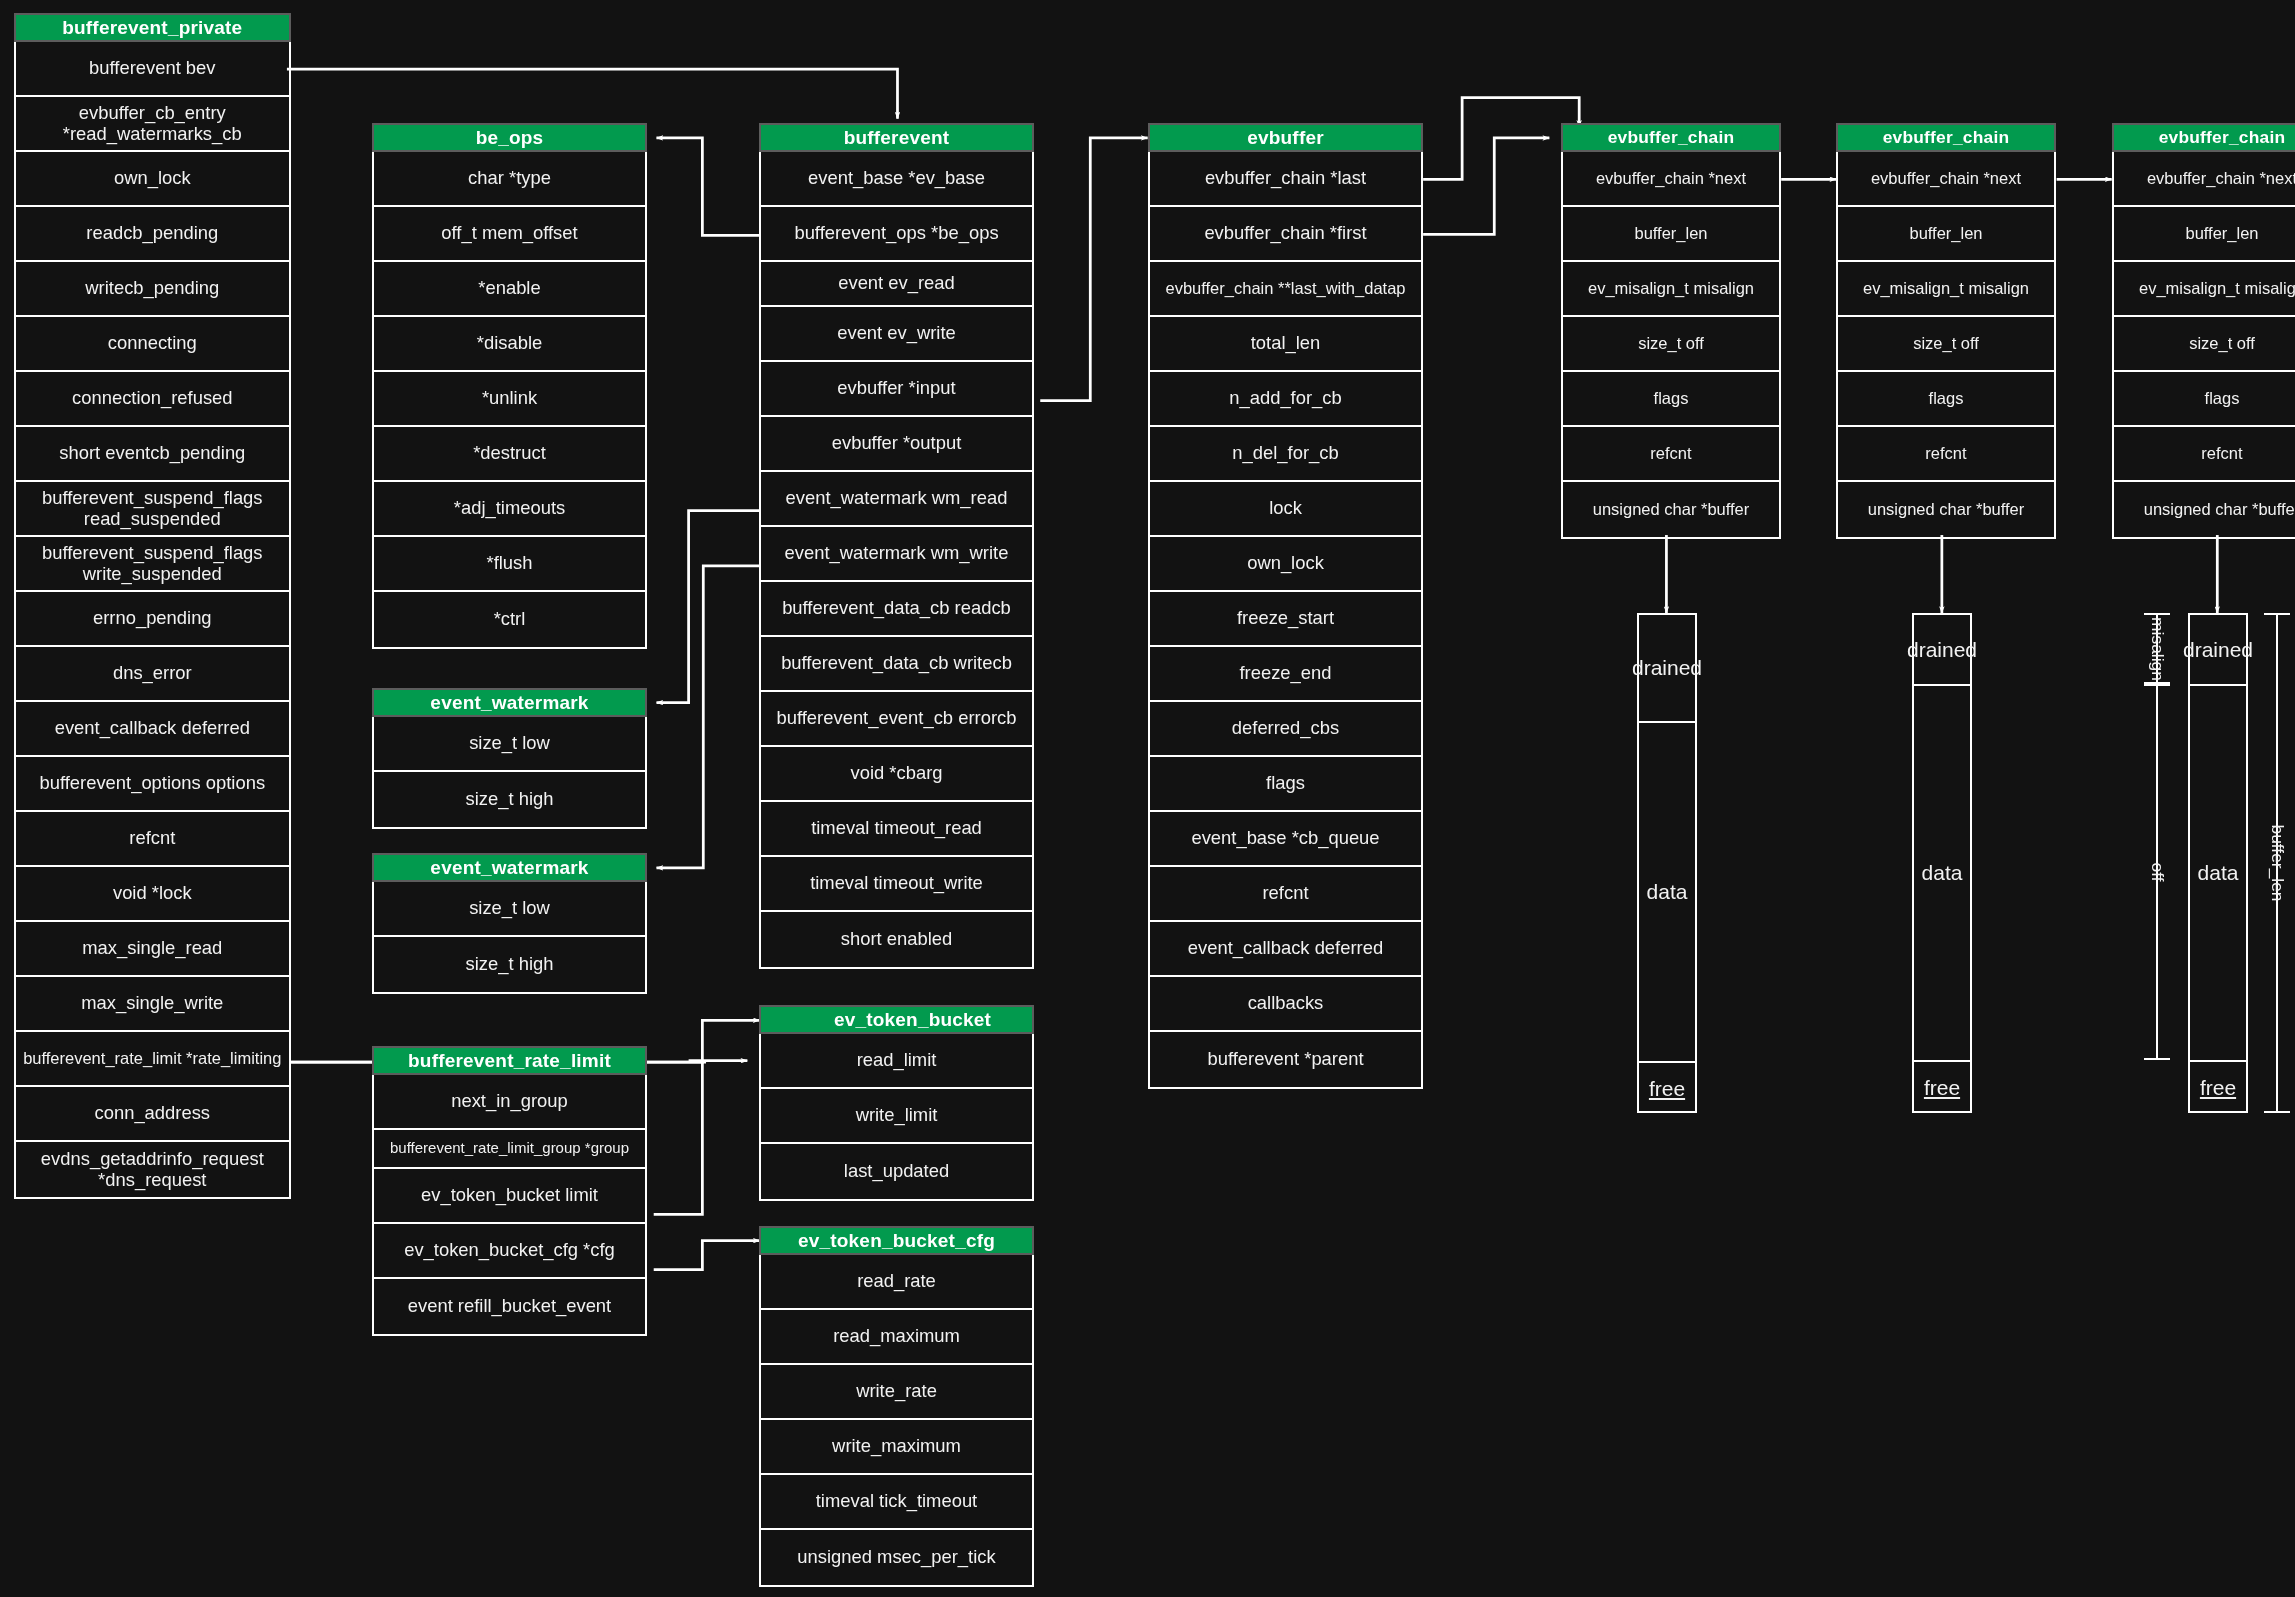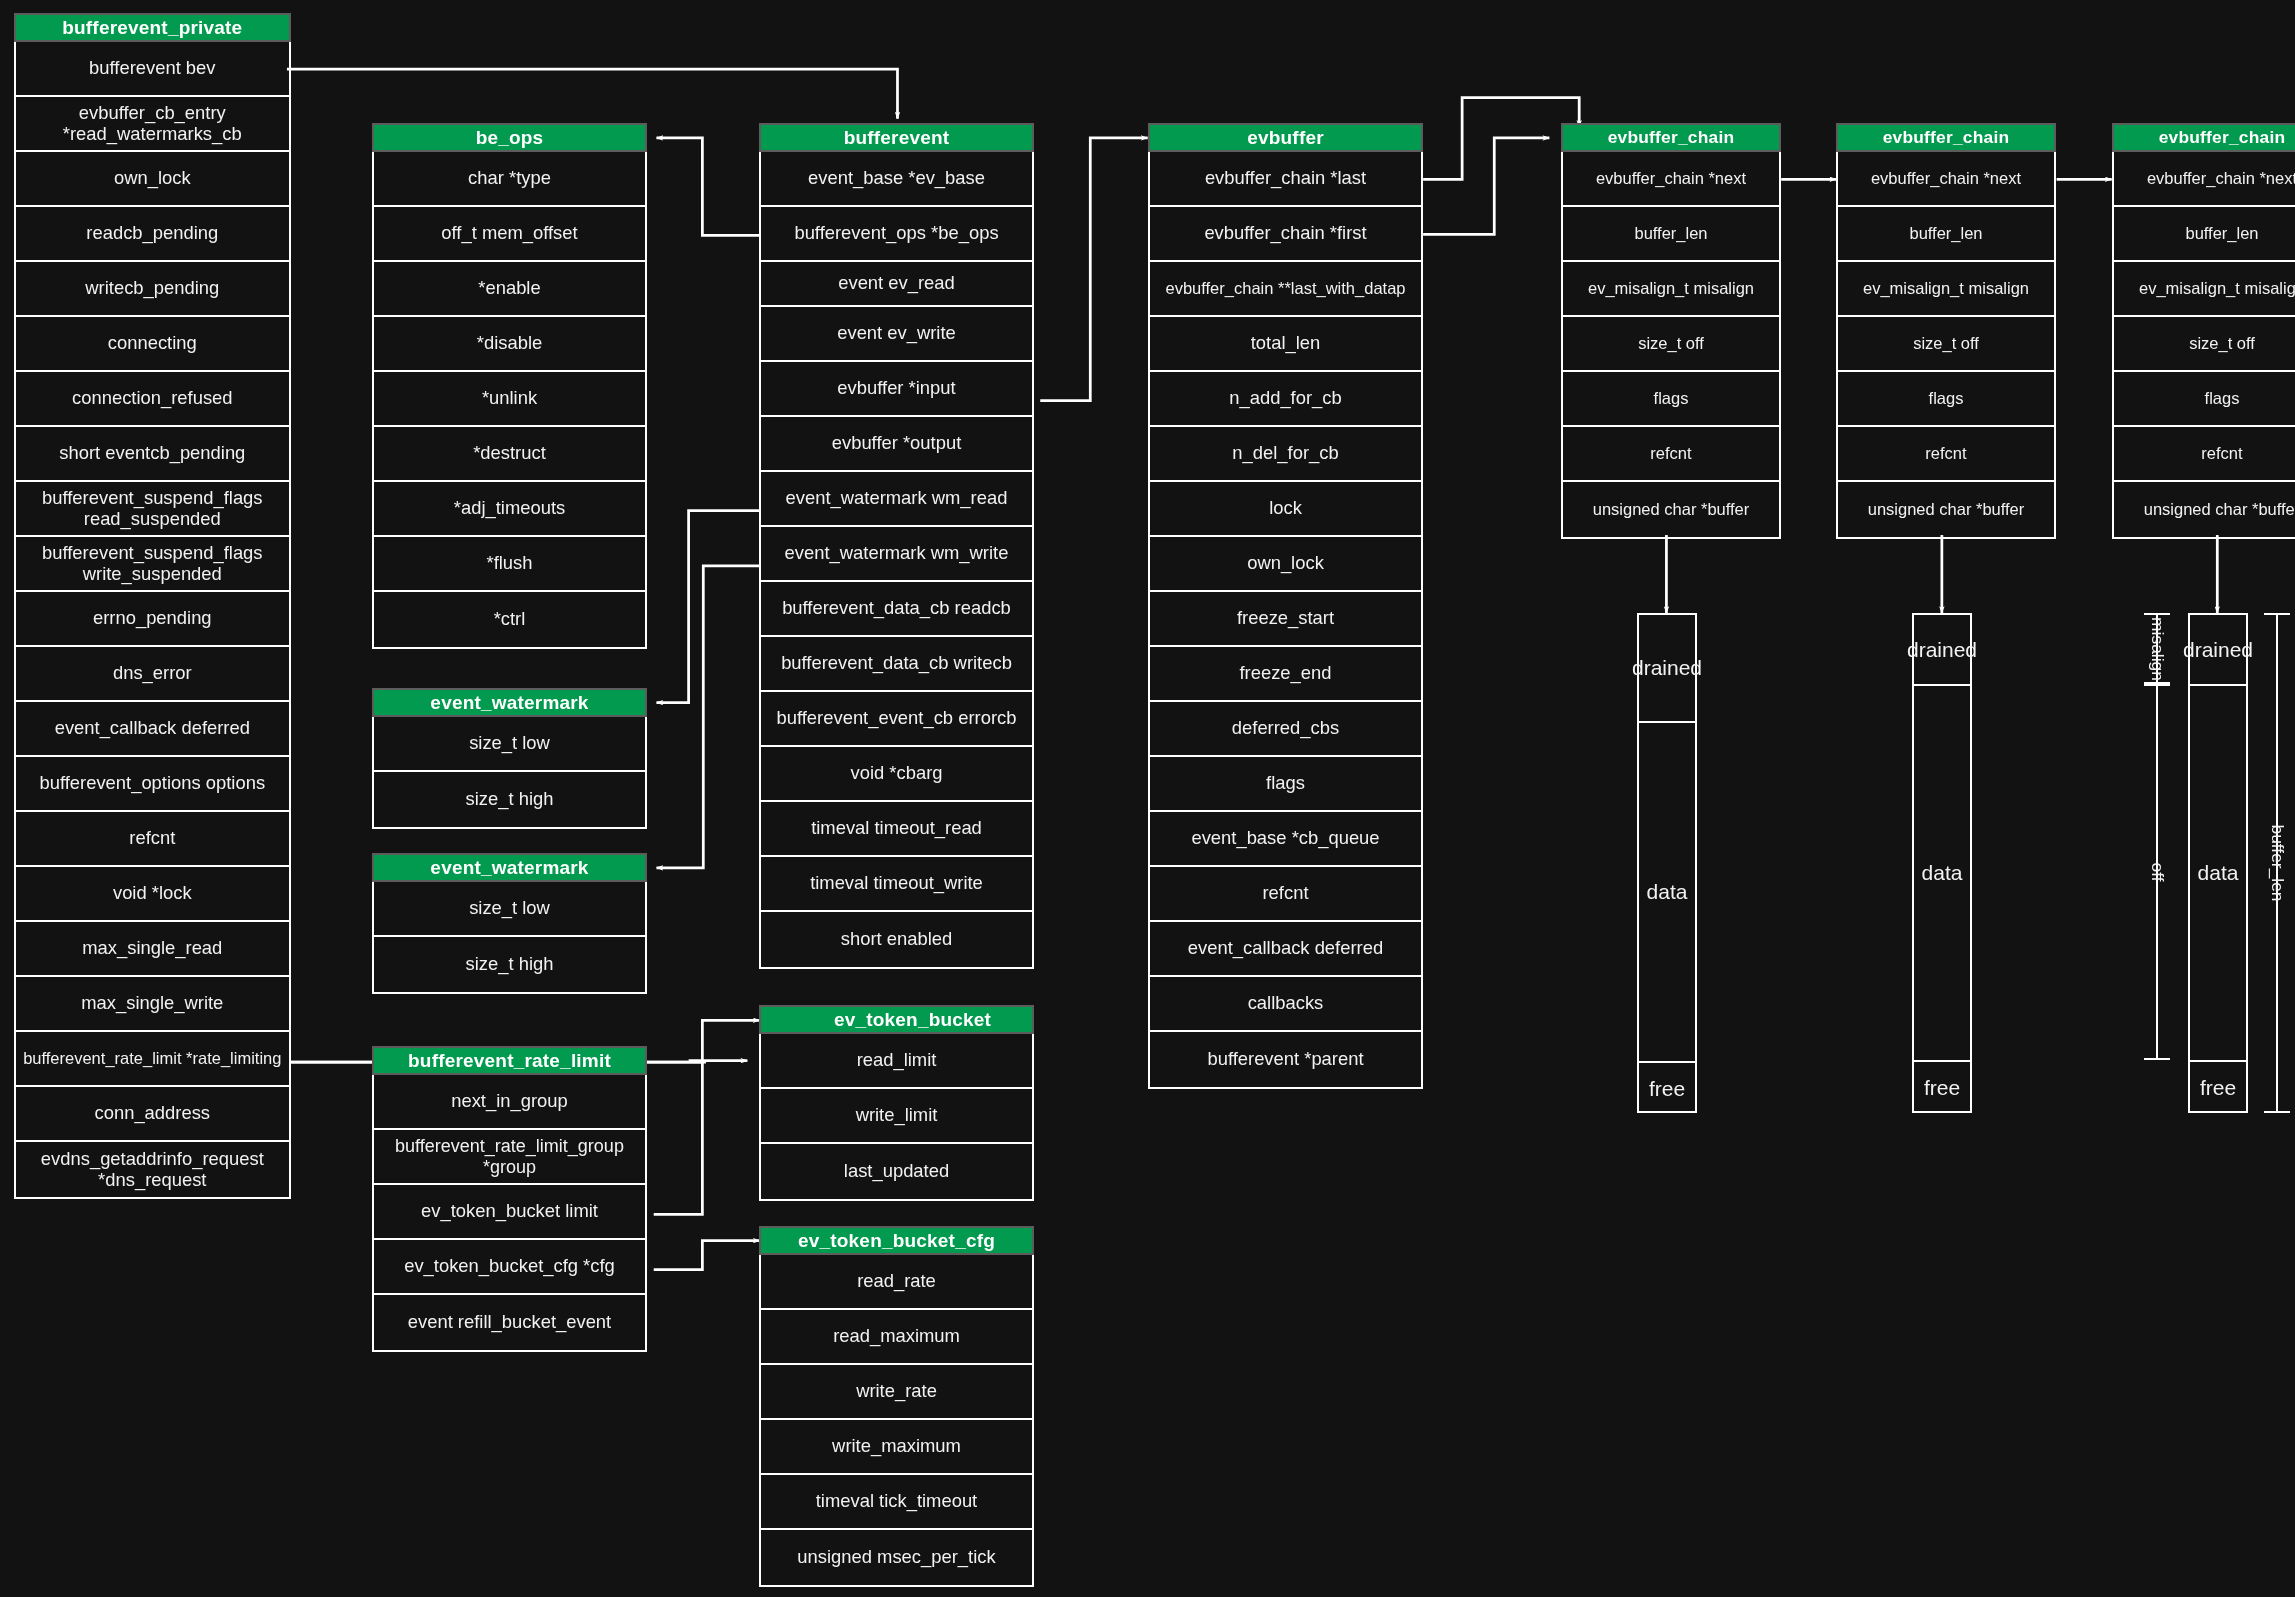--- a/index.html
+++ b/index.html
@@ -26,21 +26,21 @@
   }
   .struct .row:last-child{border-bottom:none;}
 
   
   .membar{position:absolute;box-sizing:border-box;border:2.3px solid #ffffff;z-index:5;}
   .membar .seg{
     box-sizing:border-box;width:100%;border-bottom:2.3px solid #ffffff;
     color:#f2f2f2;font-size:21px;
     display:flex;align-items:center;justify-content:center;
   }
-  .membar .seg:last-child{border-bottom:none;}
+  .membar .seg:last-child{border-bottom:none;text-decoration:underline;}
 
   
   .measure{position:absolute;z-index:5;}
   .measure .bar{position:absolute;left:50%;top:0;bottom:0;width:2.3px;
                 margin-left:-0.9px;background:#ffffff;}
   .measure .cap{position:absolute;left:0;width:100%;height:2.3px;background:#ffffff;}
   .measure .cap.t{top:0;} .measure .cap.b{bottom:0;}
   .measure .lbl{position:absolute;left:50%;top:50%;white-space:nowrap;
     color:#f2f2f2;font-size:17.4px;
     transform:translate(-50%,-50%) rotate(90deg);transform-origin:center center;}
@@ -153,21 +153,21 @@
     <div class="rows">
       <div class="row" style="height:55px">size_t low</div>
       <div class="row" style="height:55px">size_t high</div>
     </div>
   </div>
 
   <div class="struct" style="left:372px;top:1046px;width:275px;">
     <div class="hdr" style="height:29px;">bufferevent_rate_limit</div>
     <div class="rows">
       <div class="row" style="height:55px">next_in_group</div>
-      <div class="row" style="height:55px;font-size:18px">bufferevent_rate_limit_group *group</div>
+      <div class="row" style="height:39px;font-size:15px">bufferevent_rate_limit_group *group</div>
       <div class="row" style="height:55px">ev_token_bucket limit</div>
       <div class="row" style="height:55px">ev_token_bucket_cfg *cfg</div>
       <div class="row" style="height:55px">event refill_bucket_event</div>
     </div>
   </div>
 
   <div class="struct" style="left:759px;top:123px;width:275px;">
     <div class="hdr" style="height:29px;">bufferevent</div>
     <div class="rows">
       <div class="row" style="height:55px">event_base *ev_base</div>

